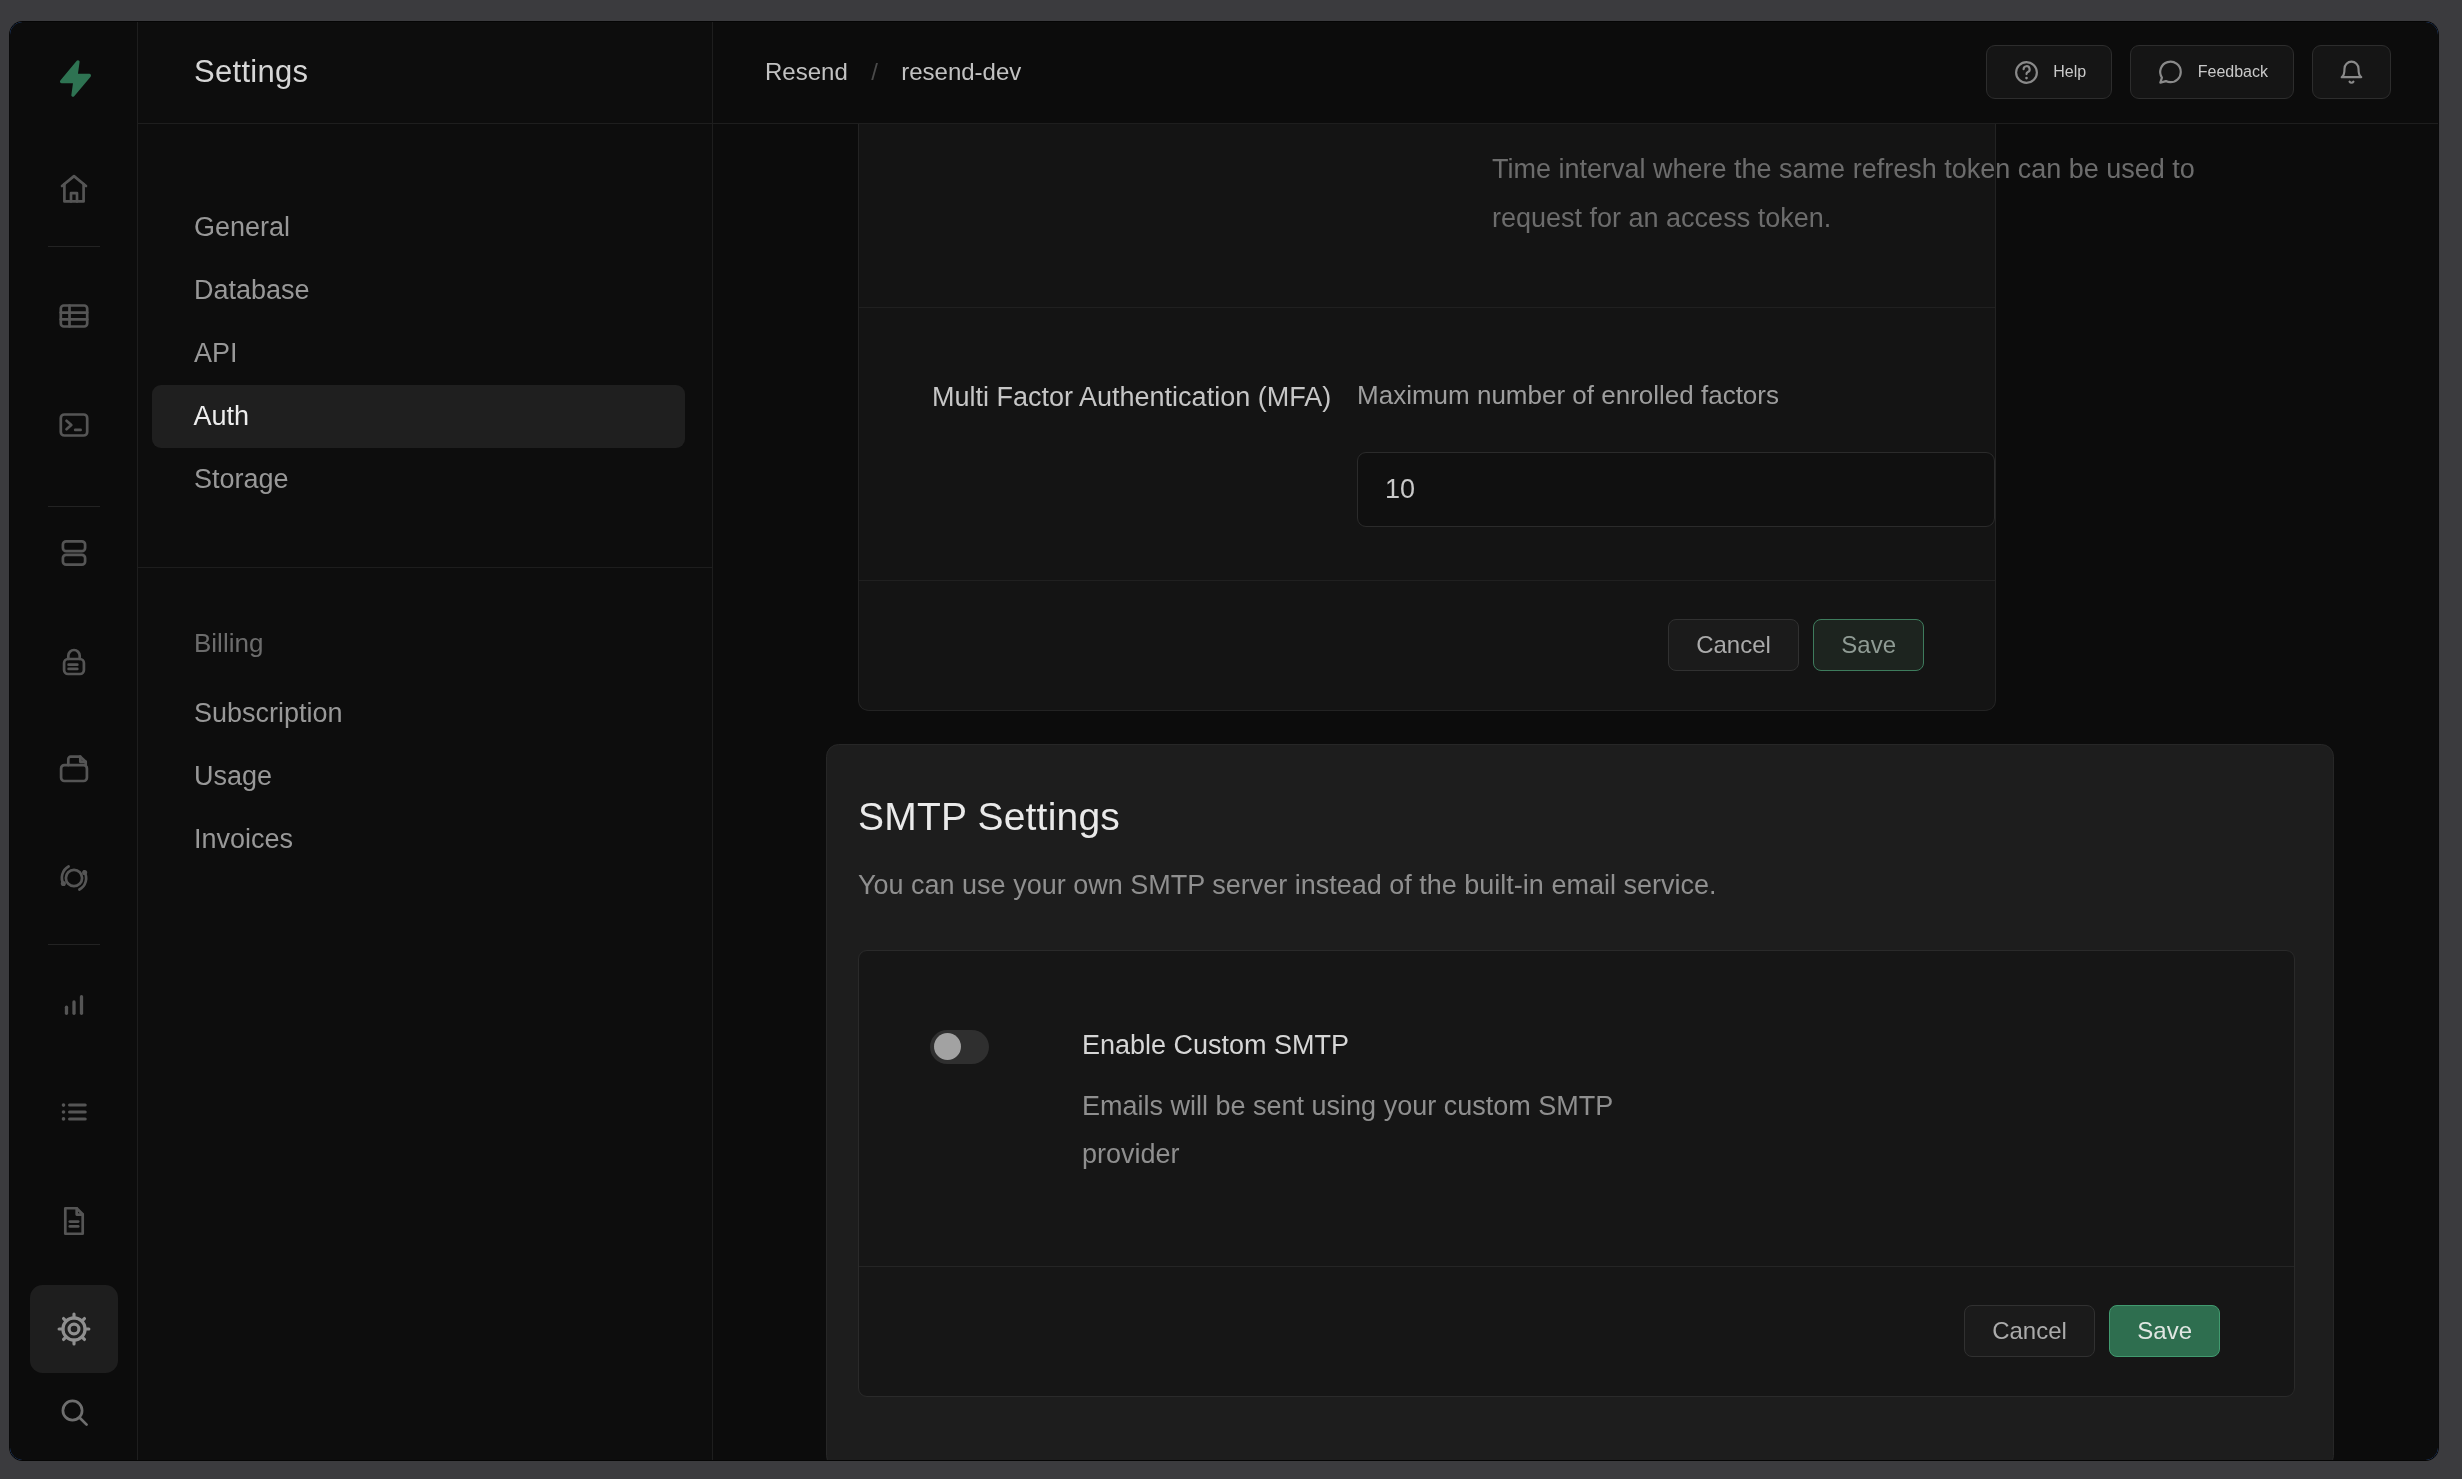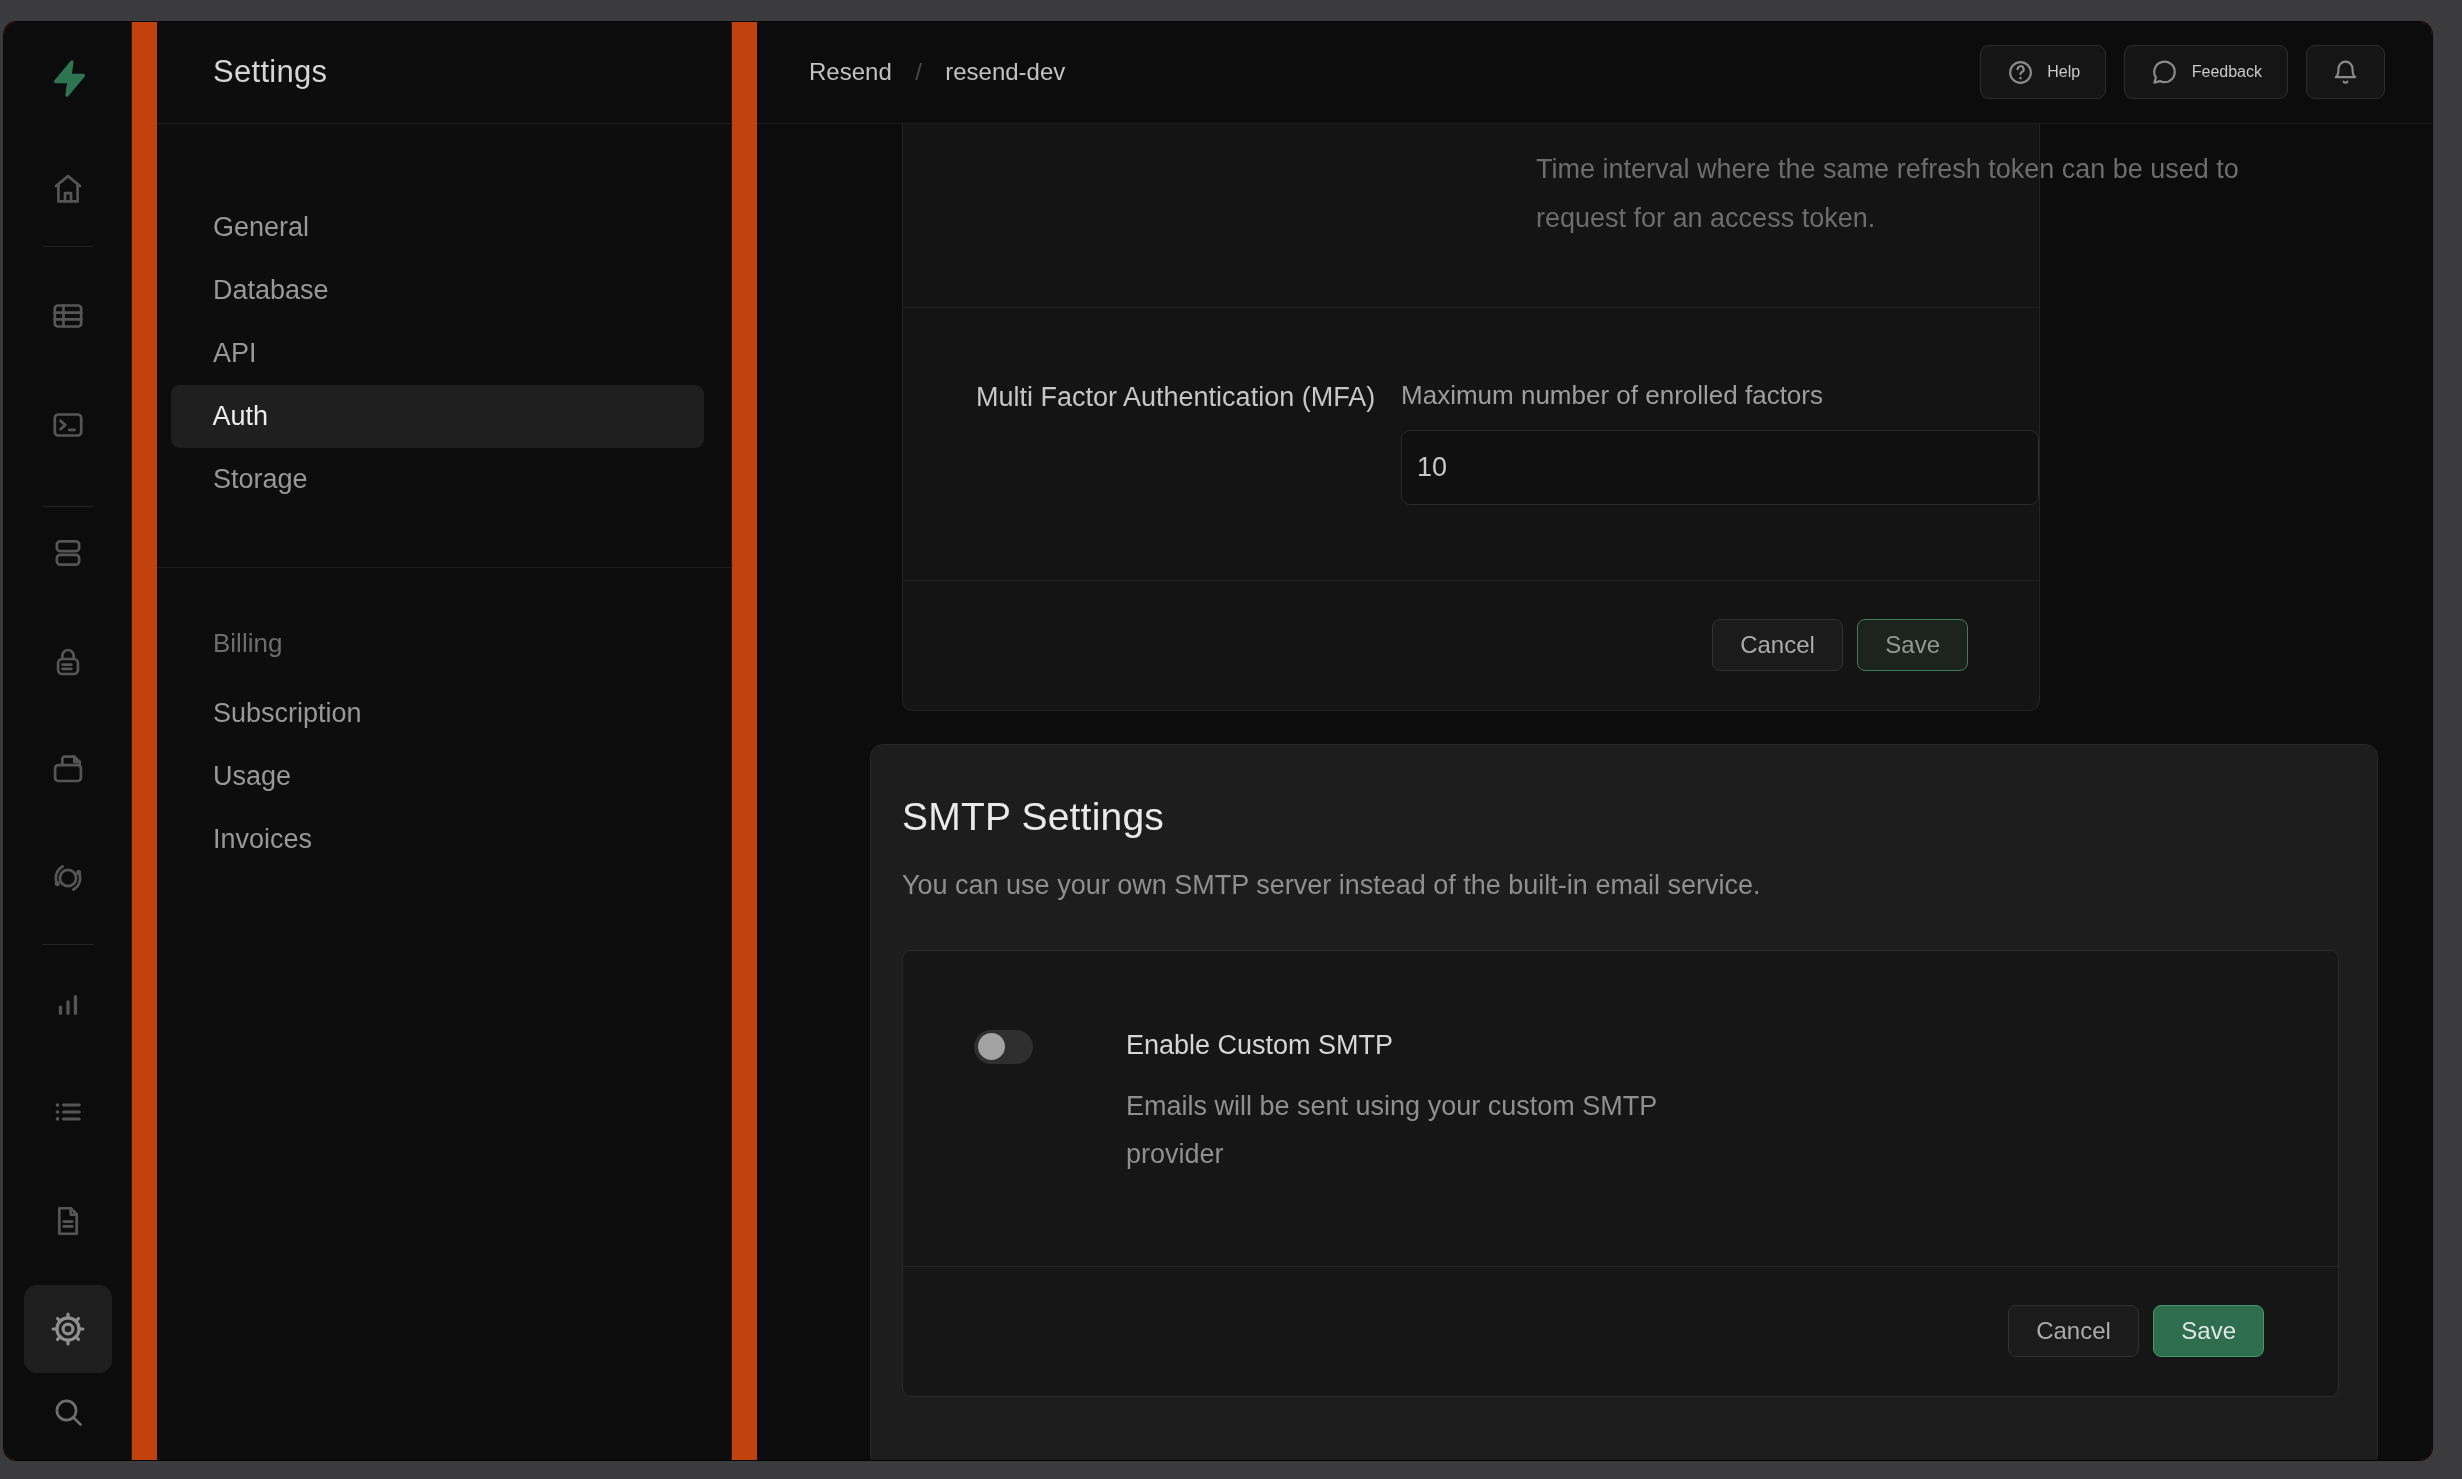--- a/index.html
+++ b/index.html
@@ -4,23 +4,23 @@
 <style>
   * { margin:0; padding:0; box-sizing:border-box; }
   html,body { width:2462px; height:1479px; }
   body {
     background:#3b3b3e;
     font-family:"Liberation Sans", sans-serif;
     overflow:hidden;
     -webkit-font-smoothing:antialiased;
   }
   .window {
-    position:absolute; left:4px; top:21.6px; width:2428px; height:1438px;
-    background:#c2410c; border-radius:12.6px; overflow:hidden;
-    display:flex; box-shadow:0 0 0 0.9px #050505;gap:25px;
+    position:absolute; left:10px; top:21.6px; width:2428px; height:1438px;
+    background:#3b82f6; border-radius:12.6px; overflow:hidden;
+    display:flex; box-shadow:0 0 0 0.9px #050505;
   }
 
   
   .rail { position:relative; width:128px; flex:0 0 128px; border-right:0.9px solid #1e1e1e; background:#0c0c0c; }
   .rail .ritem { position:absolute; left:50%; transform:translateX(-50%); width:36px; height:36px; color:#555; display:flex; align-items:center; justify-content:center; }
   .rail svg { width:36px; height:36px; display:block; }
   .rail .logo { position:absolute; left:50%; transform:translateX(-50%); top:36px; width:41px; height:41px; color:#2e7352; }
   .rail .logo svg { width:41px; height:41px; }
   .rail .rdiv { position:absolute; left:50%; transform:translateX(-50%); width:52px; height:0.9px; background:#232323; }
   .rail .active-box {
@@ -68,23 +68,23 @@
     background:#141414; border:0.9px solid #232323; border-top:none;
     border-radius:0 0 10.8px 10.8px;
   }
   .sectionA { height:184px; padding:21.6px 0 0 633px; border-bottom:0.9px solid #202020; }
   .hint-text { width:730px; font-size:27px; line-height:49px; color:#6c6c6c; }
   .mfa-row { display:flex; padding-left:73px; height:273px; border-bottom:0.9px solid #202020; }
   .mfa-label-col { width:487px; padding-top:74px; font-size:27px; color:#c6c6c6; }
   .mfa-field-col { width:731px; padding-top:72px; }
   .field-label { font-size:26px; color:#9e9e9e; }
   .text-input {
-    margin-top:19px; width:100%; height:75px;
+    margin-top:41px; width:100%; height:75px;
     background:#101010; border:0.9px solid #2b2b2b; border-radius:9px;
-    color:#c9c9c9; font-size:27px; padding:0 15px;
+    color:#c9c9c9; font-size:27px; padding:0 27px;
     font-family:"Liberation Sans", sans-serif; outline:none;
   }
   .card-footer { height:129px; display:flex; align-items:center; justify-content:flex-end; gap:14.4px; padding-right:71px; }
 
   .btn { height:52px; padding:0 27px; border-radius:8px; font-size:24px; display:flex; align-items:center; cursor:pointer; font-family:"Liberation Sans", sans-serif; }
   .btn-cancel { background:#1b1b1b; border:0.9px solid #313131; color:#ababab; }
   .btn-save-muted { background:#1d241f; border:0.9px solid #3e7c5d; color:#8f9b94; }
   .btn-save-green { background:#2e6e4f; border:0.9px solid #419a6f; color:#e0e6e2; }
 
   

